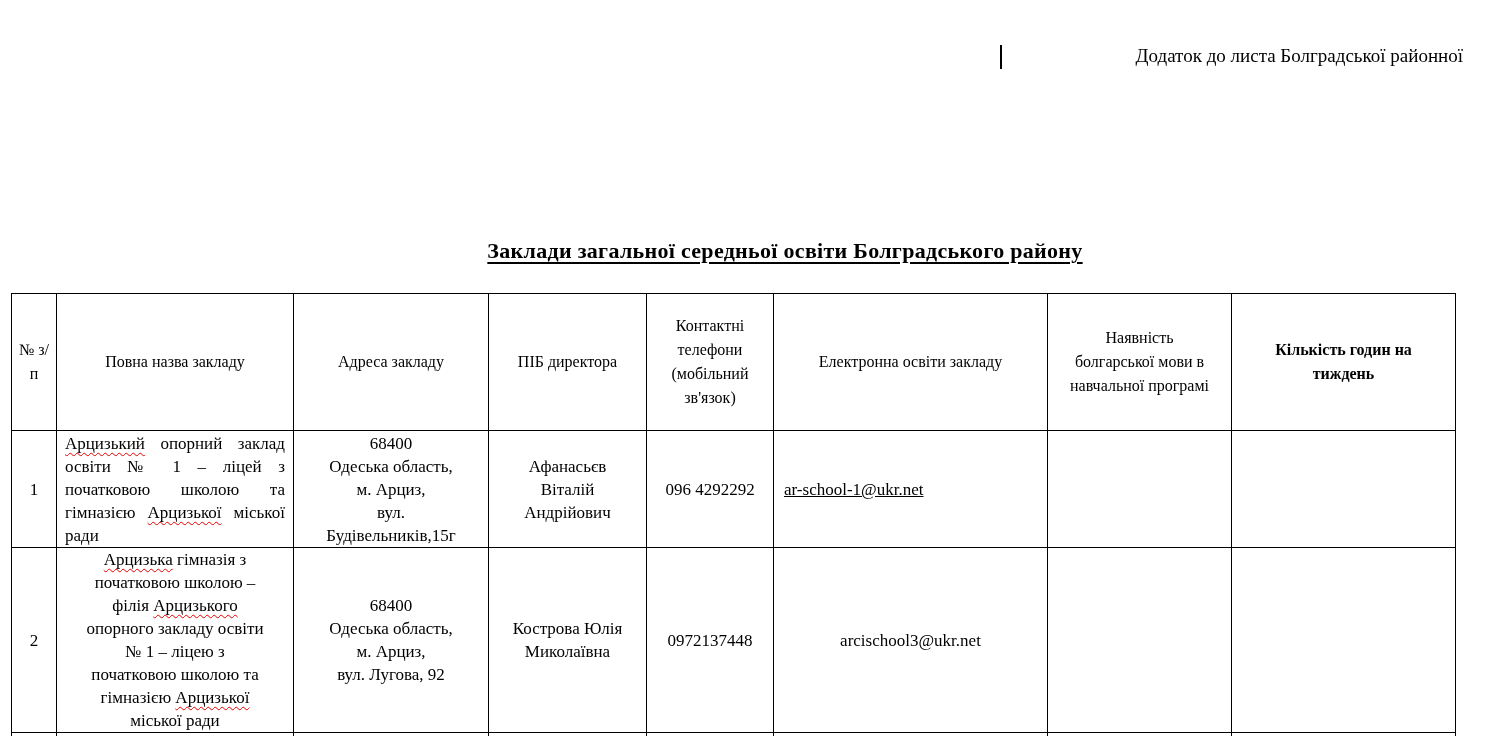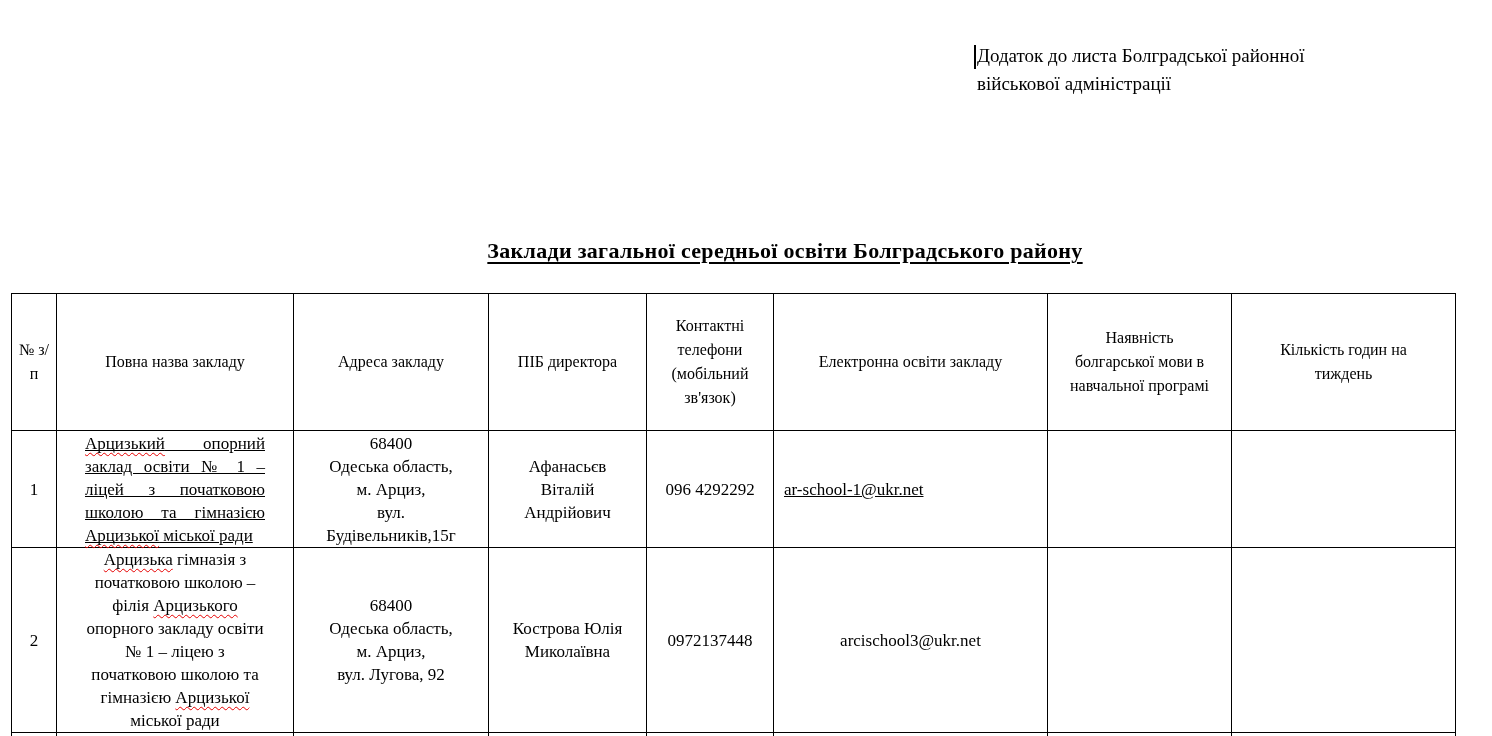--- a/index.html
+++ b/index.html
@@ -3,22 +3,22 @@
 <meta charset="utf-8">
 <style>
   html,body{margin:0;padding:0;}
   body{
     width:1492px;height:736px;overflow:hidden;background:#ffffff;
     font-family:"Liberation Serif","DejaVu Serif",serif;color:#000;
     position:relative;
   }
   
   .annotation{
-    position:absolute;left:977px;top:42px;width:460px;
-    font-size:19px;line-height:28px;white-space:nowrap;
+    position:absolute;left:1003px;top:42px;width:460px;
+    font-size:19px;line-height:28px;white-space:nowrap;text-align:right;
   }
   .caret{
     position:absolute;left:-3px;top:3px;width:1.5px;height:24px;background:#000;
   }
   
   .doc-title{
     position:absolute;left:0;top:238px;width:1570px;text-align:center;
     font-size:22px;font-weight:bold;letter-spacing:.3px;
     text-decoration:underline;text-decoration-thickness:2px;text-underline-offset:4px;
   }
@@ -30,41 +30,40 @@
   col.c1{width:45px}col.c2{width:237px}col.c3{width:195px}col.c4{width:158px}
   col.c5{width:127px}col.c6{width:274px}col.c7{width:184px}col.c8{width:224px}
   th,td{
     border:1px solid #000;vertical-align:middle;text-align:center;
     font-weight:400;padding:0 4px;word-wrap:break-word;
   }
   thead tr{height:137px}
   th{font-size:16px;line-height:24px;}
   th.h-phone{padding:0 20px;}
   th.h-bulgarian{padding:0 18px;}
-  th.h-hours{padding:0 28px;}
+  th.h-hours{padding:0 28px;font-weight:bold;}
   td{font-size:17px;line-height:23px;}
   tbody tr:nth-child(1){height:117px}
   tbody tr:nth-child(2){height:184px}
   tbody tr:nth-child(3){height:60px}
-  td.name-cell.align-justify{text-align:justify;padding:0 28px;text-decoration:underline;}
+  td.name-cell.align-justify{text-align:justify;padding:0 8px;}
   td.name-cell.align-center{text-align:center;padding:0 14px;margin-top:24px;}
   td.align-left{text-align:left;padding-left:10px;text-decoration:underline;}
   .squiggle{
     text-decoration:underline wavy #e60000;
     text-decoration-thickness:1px;text-underline-offset:3px;
     text-decoration-skip-ink:none;
   }
 </style>
 </head>
 <body>
 
 <div class="annotation">
   <span class="caret"></span>
   <div>Додаток до листа Болградської районної</div>
-  <div>військової адміністрації</div>
 </div>
 
 <div class="doc-title">Заклади загальної середньої освіти Болградського району</div>
 
 <table class="schools">
   <colgroup>
     <col class="c1">
       <col class="c2">
       <col class="c3">
       <col class="c4">

